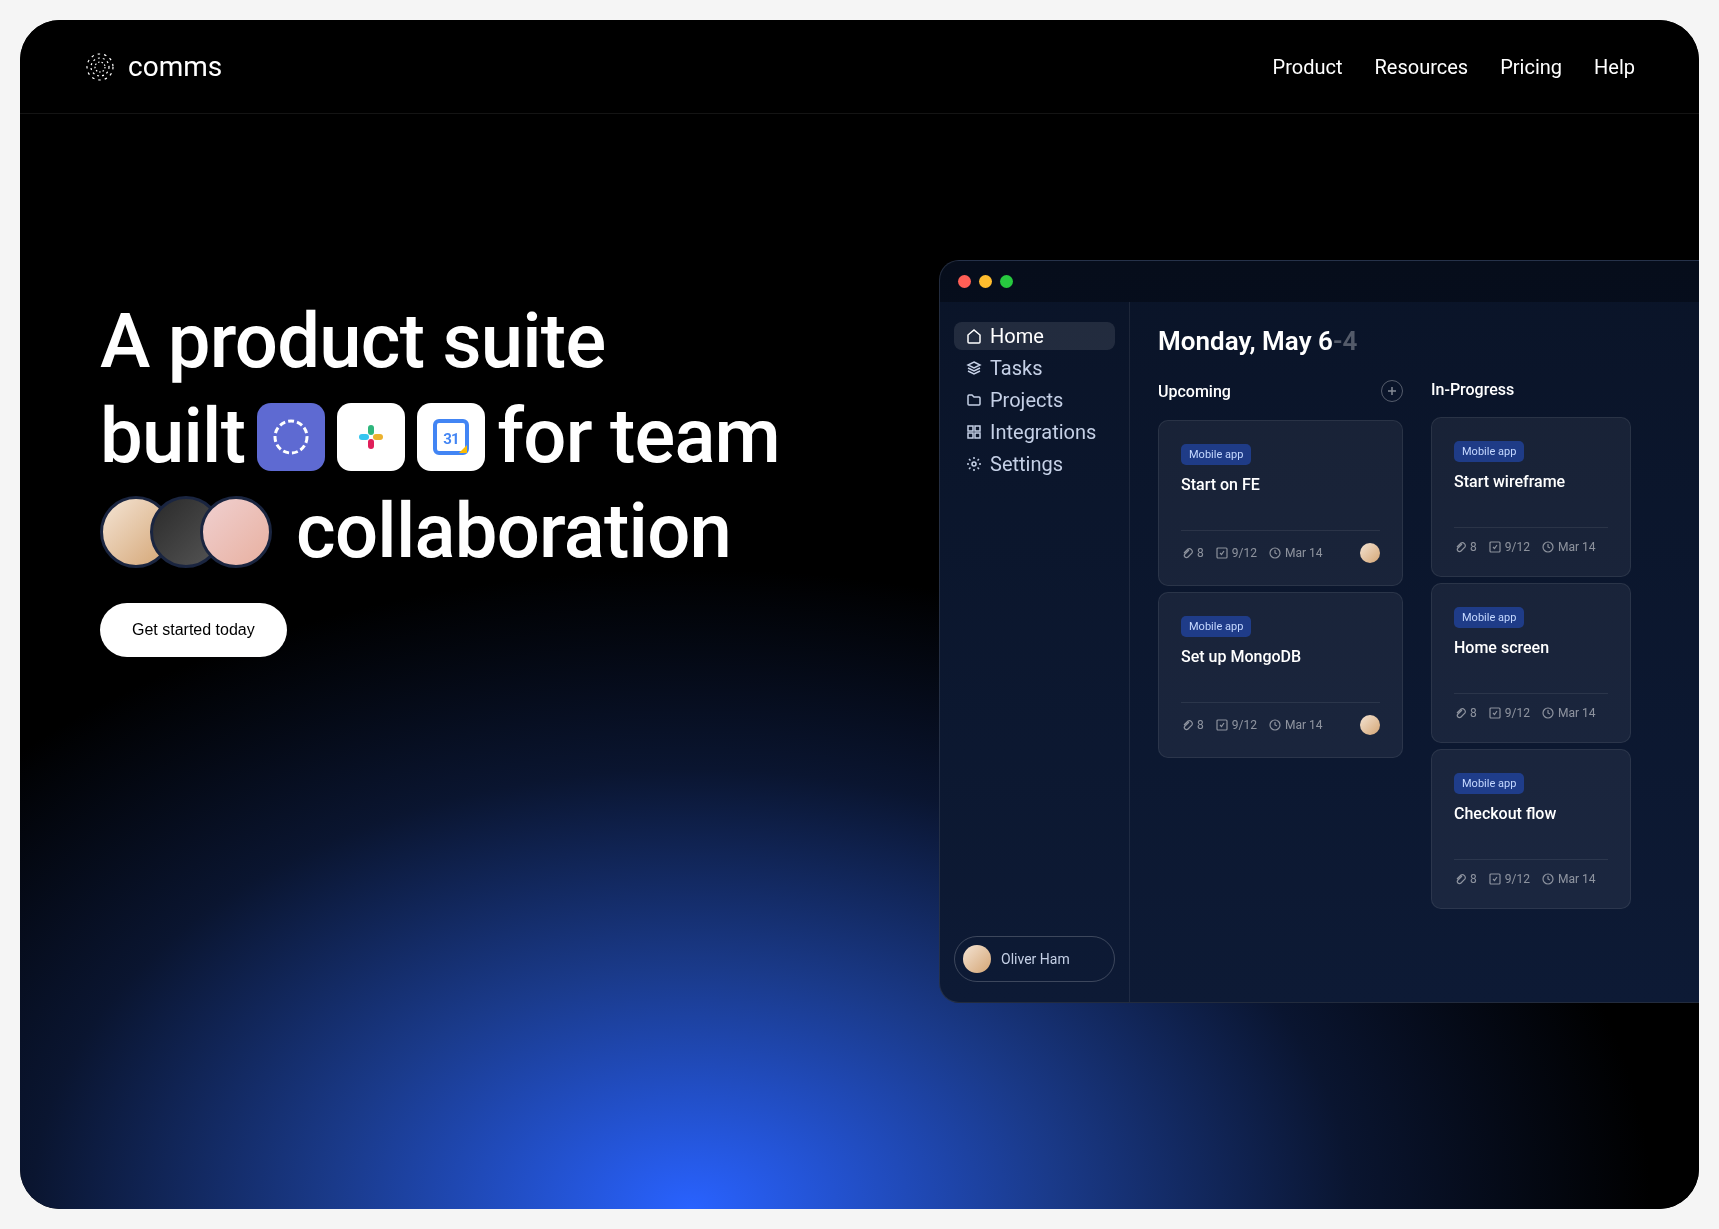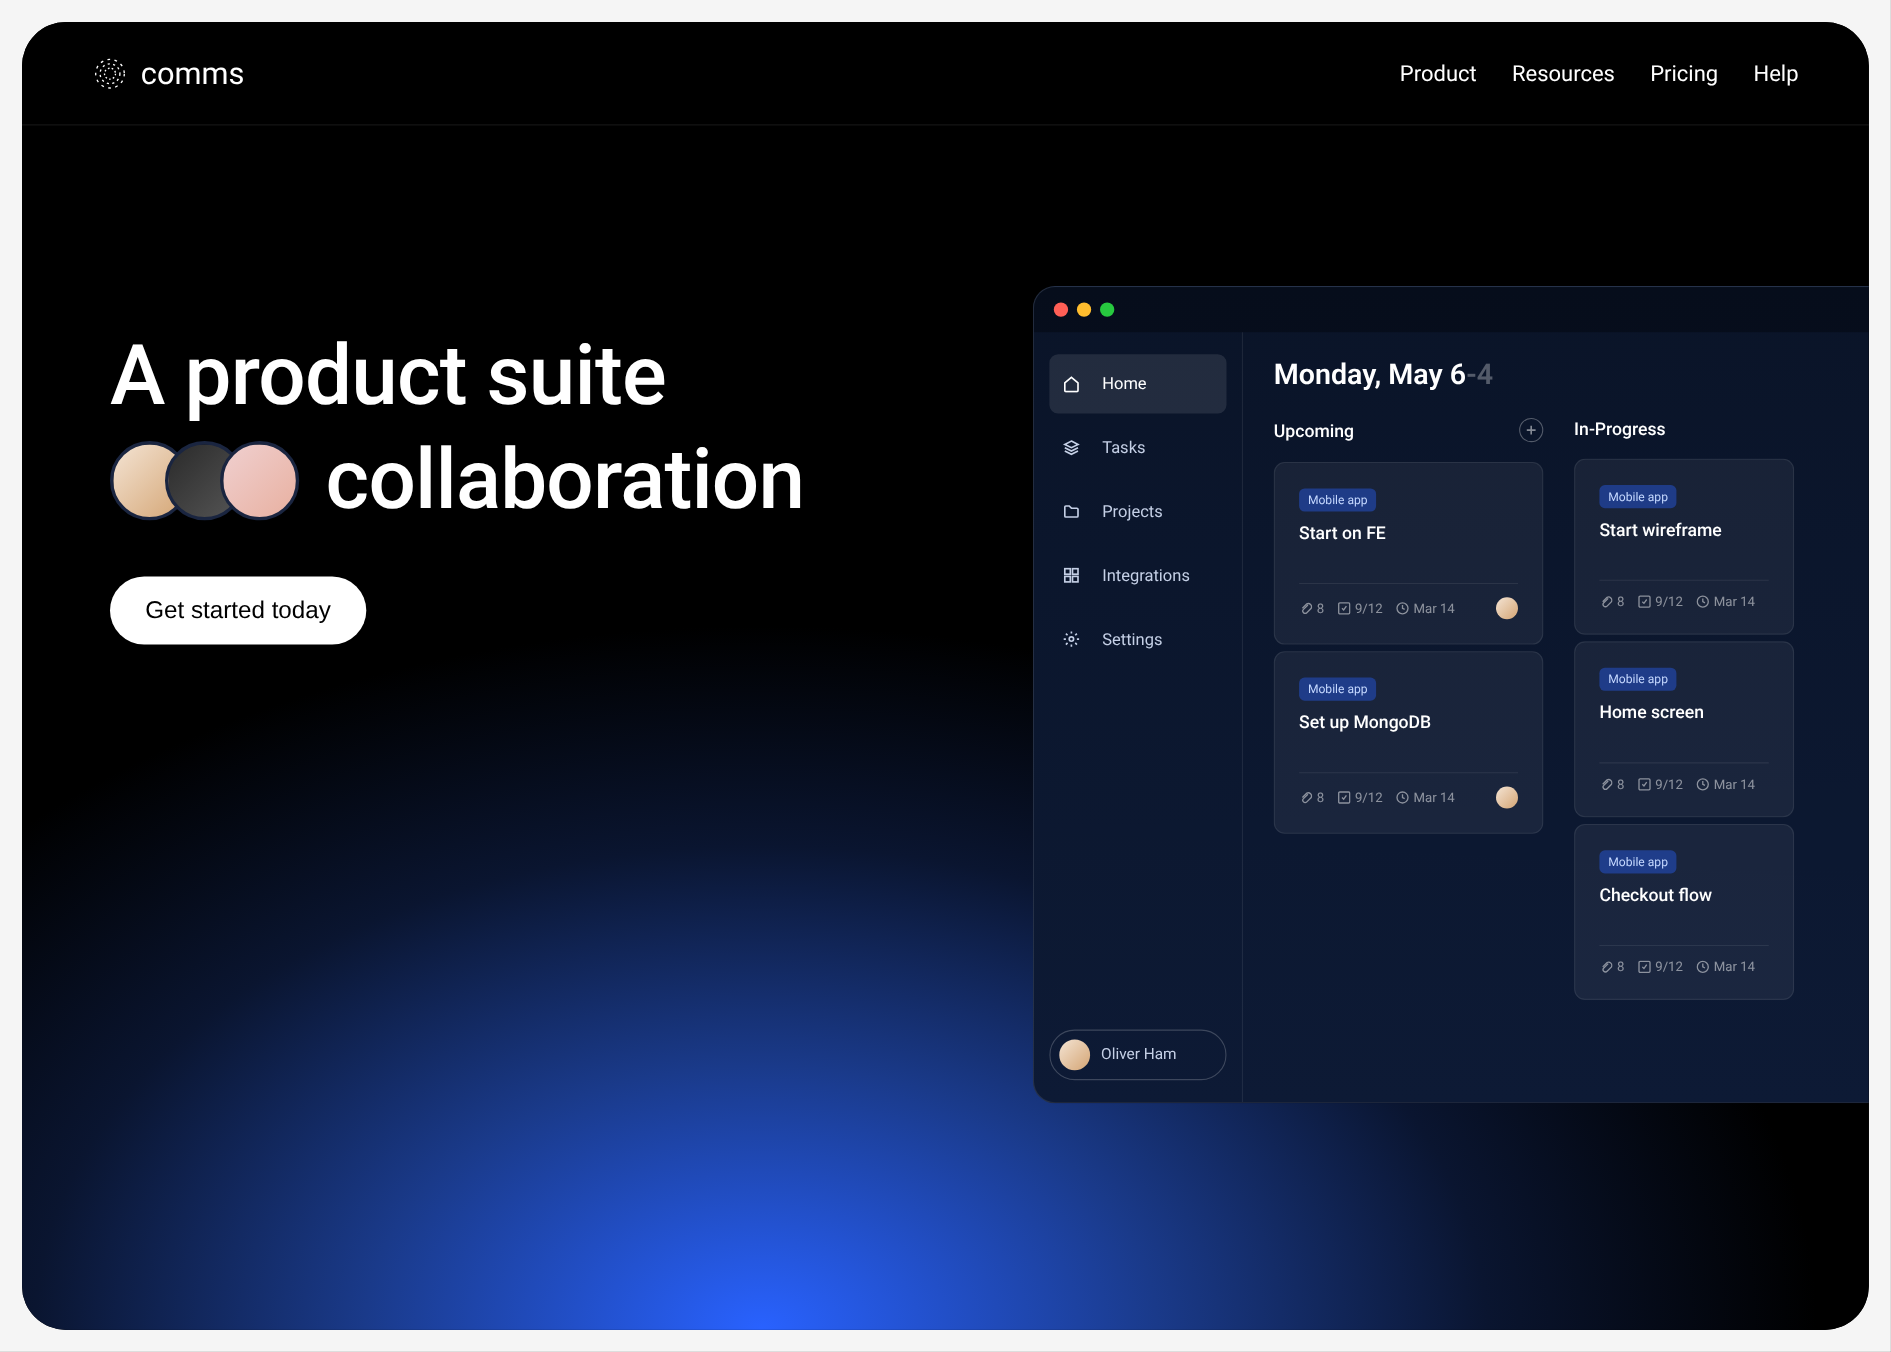--- a/index.html
+++ b/index.html
@@ -128,27 +128,27 @@
       height: 72px;
       border-radius: 50%;
       border: 3px solid #1a2540;
       margin-left: -22px;
     }
     .avatar:first-child { margin-left: 0; }
     .av1 { background: linear-gradient(135deg, #f4e4d4, #d4a574); }
     .av2 { background: linear-gradient(135deg, #2a2a2a, #555); }
     .av3 { background: linear-gradient(135deg, #f0d0d0, #e8b0a0); }
     .cta-btn {
-      margin-top: 40px;
+      margin-top: 24px;
       background: #fff;
       color: #000;
       border: none;
       padding: 18px 32px;
       border-radius: 999px;
-      font-size: 22px;
+      font-size: 16px;
       font-weight: 500;
       cursor: pointer;
     }
     
     .app-window {
       position: absolute;
       right: 0;
       top: 240px;
       width: 760px;
       background: linear-gradient(180deg, #0a1428, #0d1a35);
@@ -178,25 +178,25 @@
     .sidebar {
       width: 190px;
       padding: 20px 14px;
       border-right: 1px solid rgba(255,255,255,0.08);
       display: flex;
       flex-direction: column;
     }
     .sidebar-item {
       display: flex;
       align-items: center;
-      gap: 20px;
-      padding: 18px 12px;
+      gap: 8px;
+      padding: 2px 12px;
       border-radius: 8px;
       color: #c5d0e6;
-      font-size: 15px;
+      font-size: 20px;
       cursor: pointer;
       margin-bottom: 4px;
     }
     .sidebar-item.active {
       background: rgba(255,255,255,0.1);
       color: #fff;
     }
     .sidebar-icon {
       width: 16px;
       height: 16px;
@@ -335,20 +335,44 @@
       </nav>
     </header>
 
     <section class="hero">
       <div class="hero-left">
         <div class="hero-title">
           <div class="title-line">
             <span>A product suite</span>
           </div>
           <div class="title-line">
+            <span>built</span>
+            <span class="app-icon linear-icon">
+              <svg width="40" height="40" viewBox="0 0 40 40">
+                  <circle cx="20" cy="20" r="16" fill="none" stroke="#fff" stroke-width="3" stroke-dasharray="6 3"></circle>
+                </svg>
+            </span>
+            <span class="app-icon slack-icon">
+              <svg width="40" height="40" viewBox="0 0 40 40">
+                <rect x="8" y="17" width="10" height="6" rx="3" fill="#36c5f0"></rect>
+                <rect x="22" y="17" width="10" height="6" rx="3" fill="#ecb22e"></rect>
+                <rect x="17" y="8" width="6" height="10" rx="3" fill="#2eb67d"></rect>
+                <rect x="17" y="22" width="6" height="10" rx="3" fill="#e01e5a"></rect>
+              </svg>
+            </span>
+            <span class="app-icon gcal-icon">
+              <svg width="44" height="44" viewBox="0 0 44 44">
+                <rect x="6" y="6" width="32" height="32" rx="4" fill="#fff" stroke="#4285f4" stroke-width="4"></rect>
+                <text x="22" y="29" text-anchor="middle" font-size="15" font-weight="bold" fill="#4285f4">31</text>
+                <path d="M30 38 L38 38 L38 30 Z" fill="#fbbc04"></path>
+              </svg>
+            </span>
+            <span>for team</span>
+          </div>
+          <div class="title-line">
             <span class="avatars">
               <span class="avatar av1"></span>
               <span class="avatar av2"></span>
               <span class="avatar av3"></span>
             </span>
             <span>collaboration</span>
           </div>
         </div>
         <button class="cta-btn">Get started today</button>
       </div>

